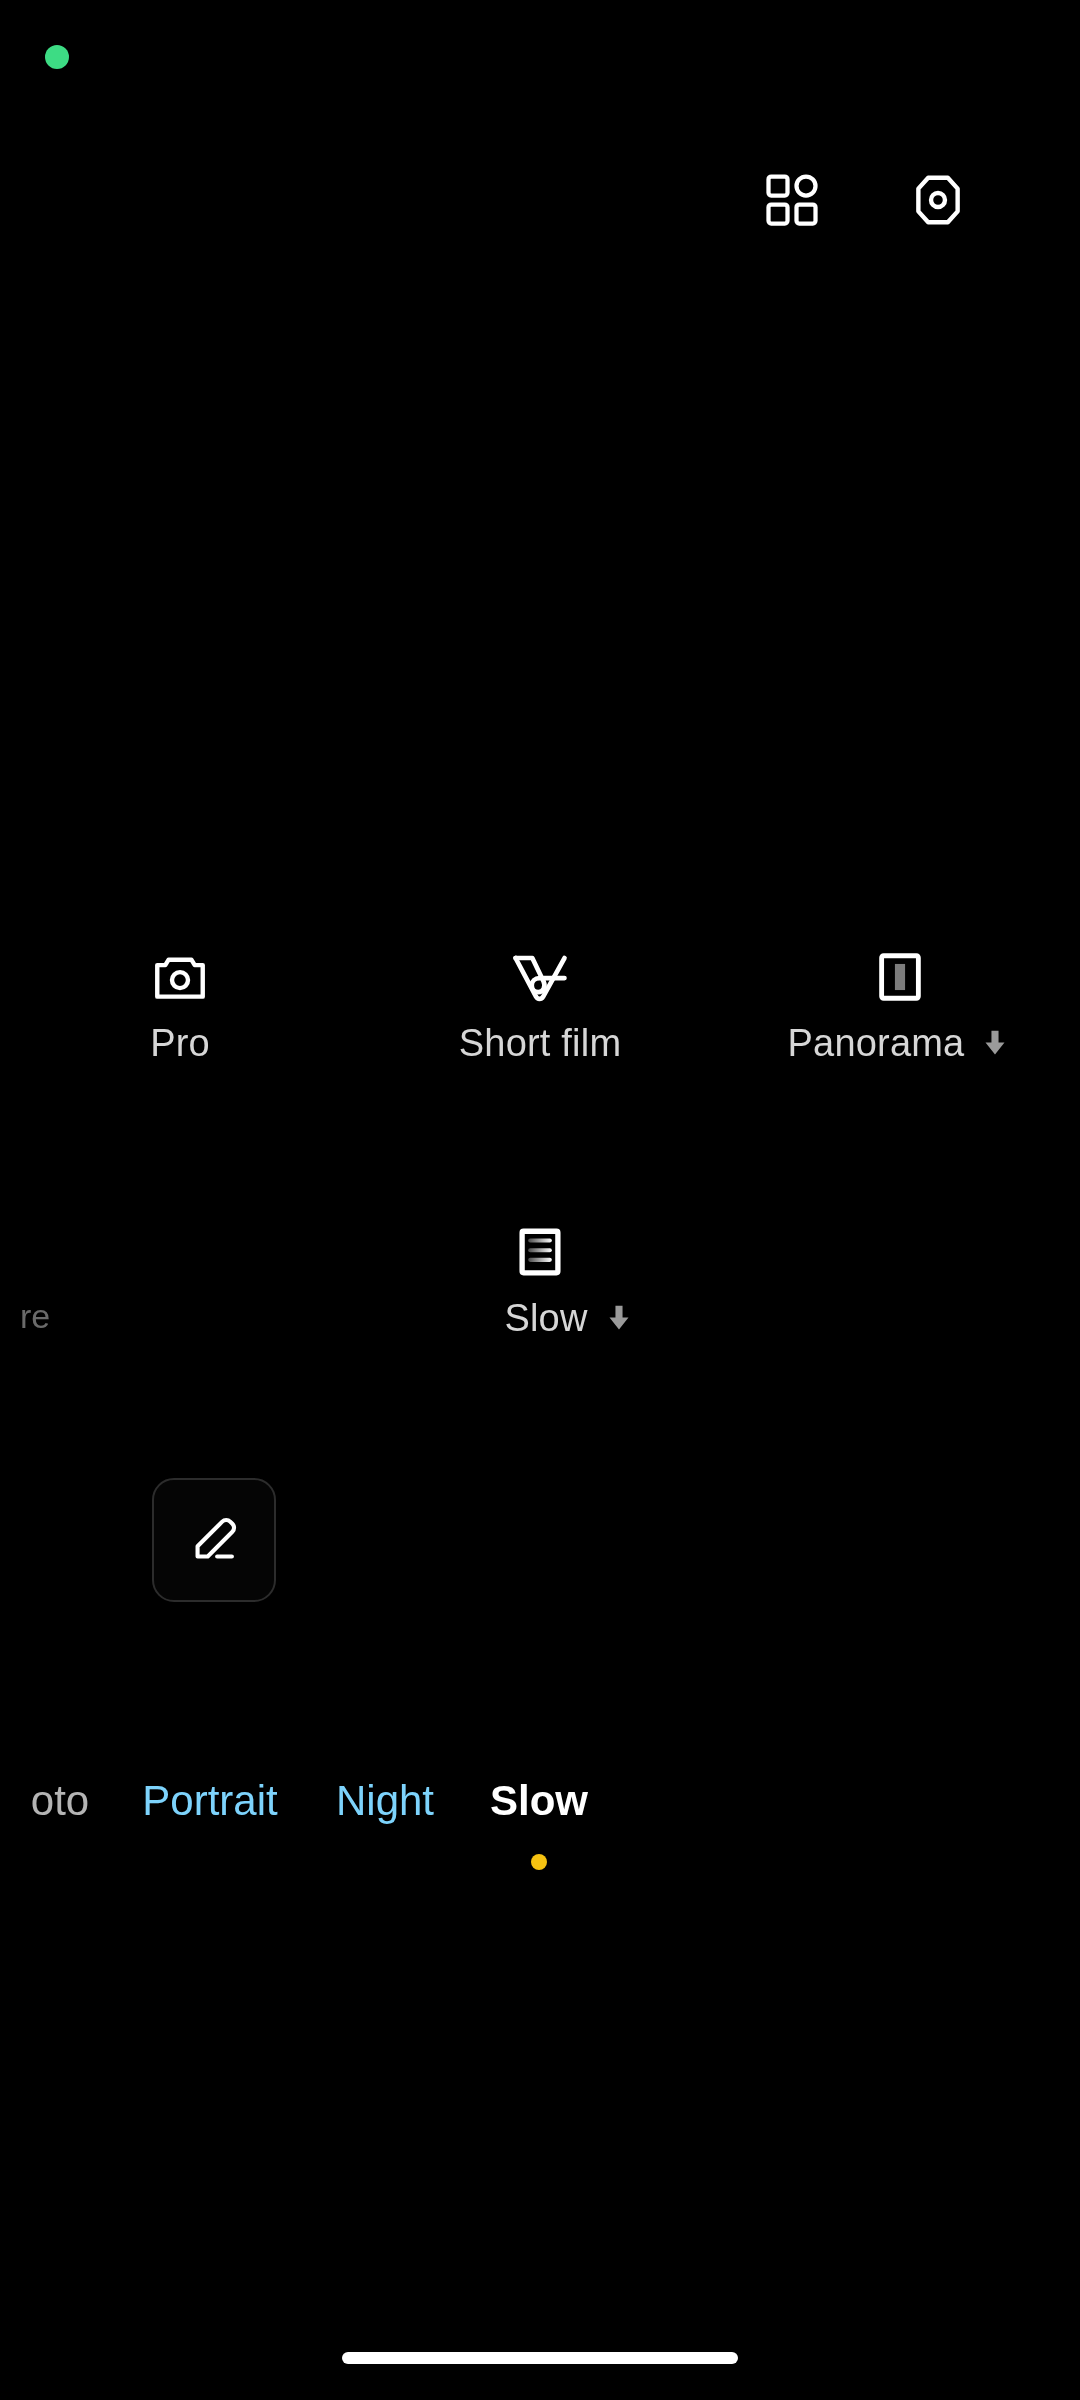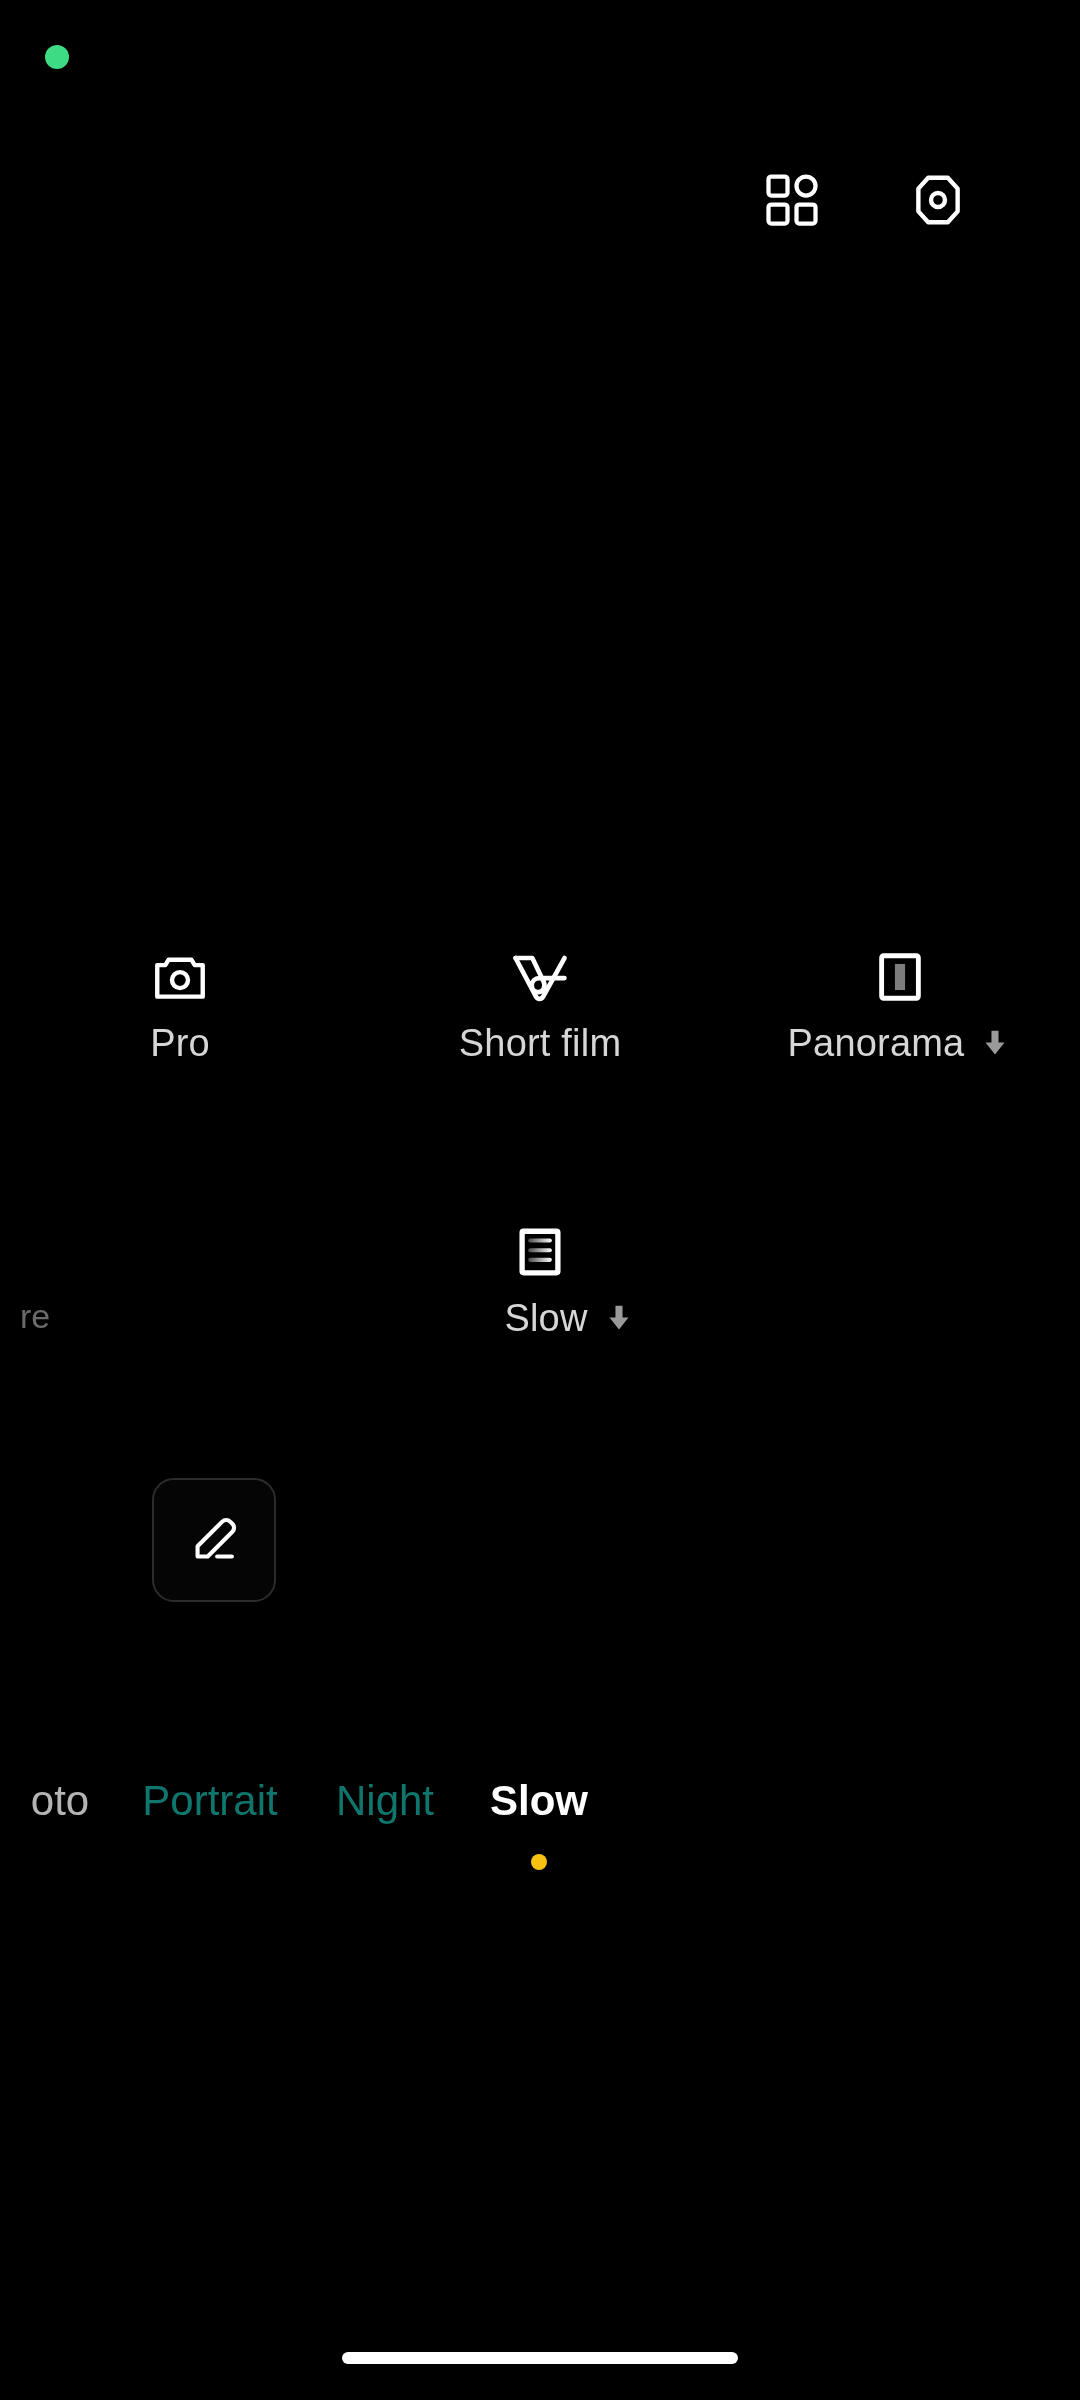--- a/index.html
+++ b/index.html
@@ -104,21 +104,21 @@
     position:absolute;
     left:0; top:1770px;
     width:1080px; height:110px;padding-left:20px;
   }
   .tab {
     position:absolute;
     top:0;
     font-size:42px;
     line-height:62px;
     white-space:nowrap;
-    color:#0f766e;
+    color:#7dd3fc;
     transform:translateX(-50%);
   }
   .tab.clipped { color:#b4b4b4; }
   .tab.active  { font-weight:bold; color:#ffffff; }
   #tab-photo    { left:60px; }
   #tab-portrait { left:210px; }
   #tab-night    { left:385px; }
   #tab-more     { left:539px; }
   #active-tab-dot {
     position:absolute;

